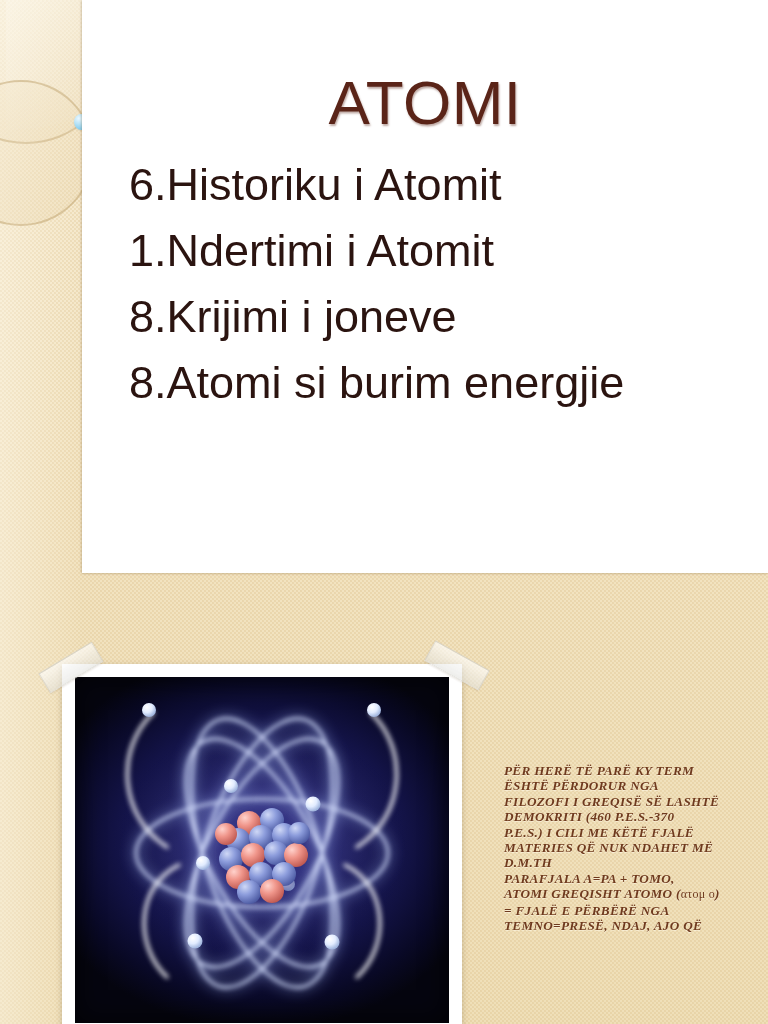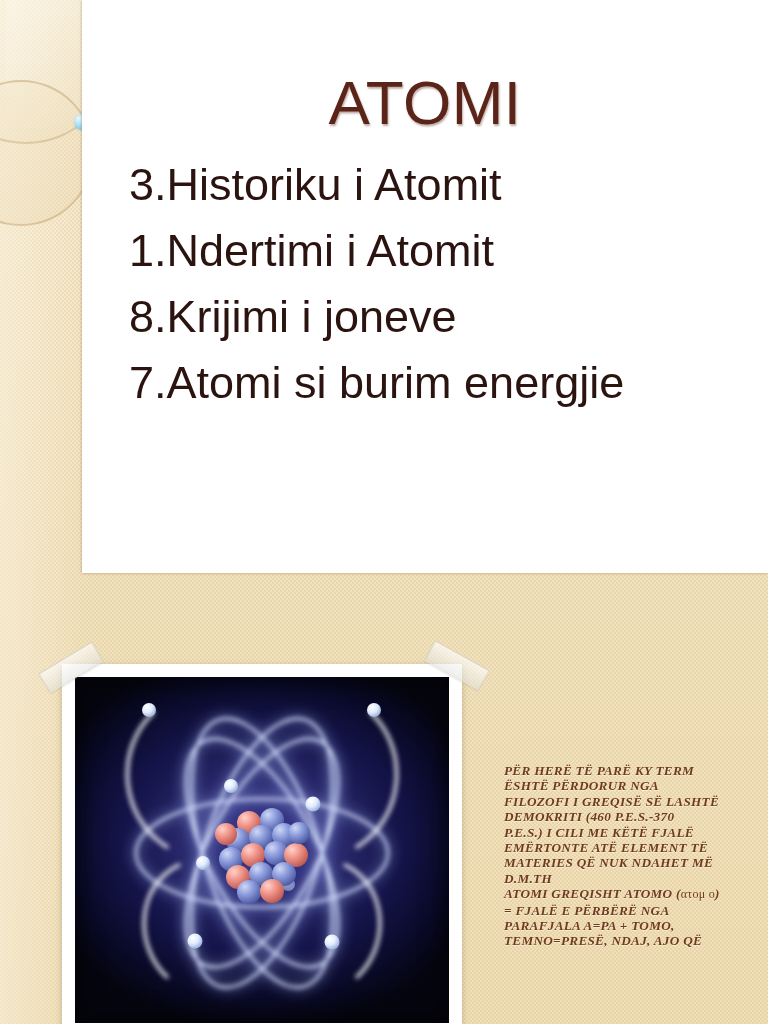--- a/index.html
+++ b/index.html
@@ -212,24 +212,24 @@
   <div class="deco-ring" id="deco-ring-large"></div>
   <div class="deco-ring" id="deco-ring-small"></div>
   <div id="deco-bubble"></div>
   <div id="deco-bubble-outline"></div>
 
   <div id="content-panel">
 
     <div id="slide-title">ATOMI</div>
 
     <ul id="outline-list">
-      <li>3.Historiku i Atomit</li>
+      <li>6.Historiku i Atomit</li>
       <li>1.Ndertimi i Atomit</li>
       <li>8.Krijimi i joneve</li>
-      <li>7.Atomi si burim energjie</li>
+      <li>8.Atomi si burim energjie</li>
     </ul>
 
   </div>
 
   <div id="photo-wrap">
 
     <div id="photo-frame">
       <div id="photo-inner">
 
         <svg id="atom-svg" viewBox="0 0 374 346" preserveAspectRatio="none">
@@ -325,21 +325,20 @@
     <div class="tape" id="tape-top-left"></div>
     <div class="tape" id="tape-top-right"></div>
   </div>
 
   <div id="side-text">
     <p>PËR HERË TË PARË KY TERM</p>
     <p>ËSHTË PËRDORUR NGA</p>
     <p>FILOZOFI I GREQISË SË LASHTË</p>
     <p>DEMOKRITI (460 P.E.S.-370</p>
     <p>P.E.S.) I CILI ME KËTË FJALË</p>
-    <p>EMËRTONTE ATË ELEMENT TË</p>
     <p>MATERIES QË NUK NDAHET MË</p>
     <p>D.M.TH</p>
+    <p>PARAFJALA A=PA + TOMO,</p>
     <p><span>ATOMI GREQISHT ATOMO (</span><span class="greek">ατομ ο</span><span>) = FJALË E PËRBËRË NGA</span></p>
-    <p>PARAFJALA A=PA + TOMO,</p>
     <p>TEMNO=PRESË, NDAJ, AJO QË</p>
   </div>
 
 </div>
 
 </body></html>

